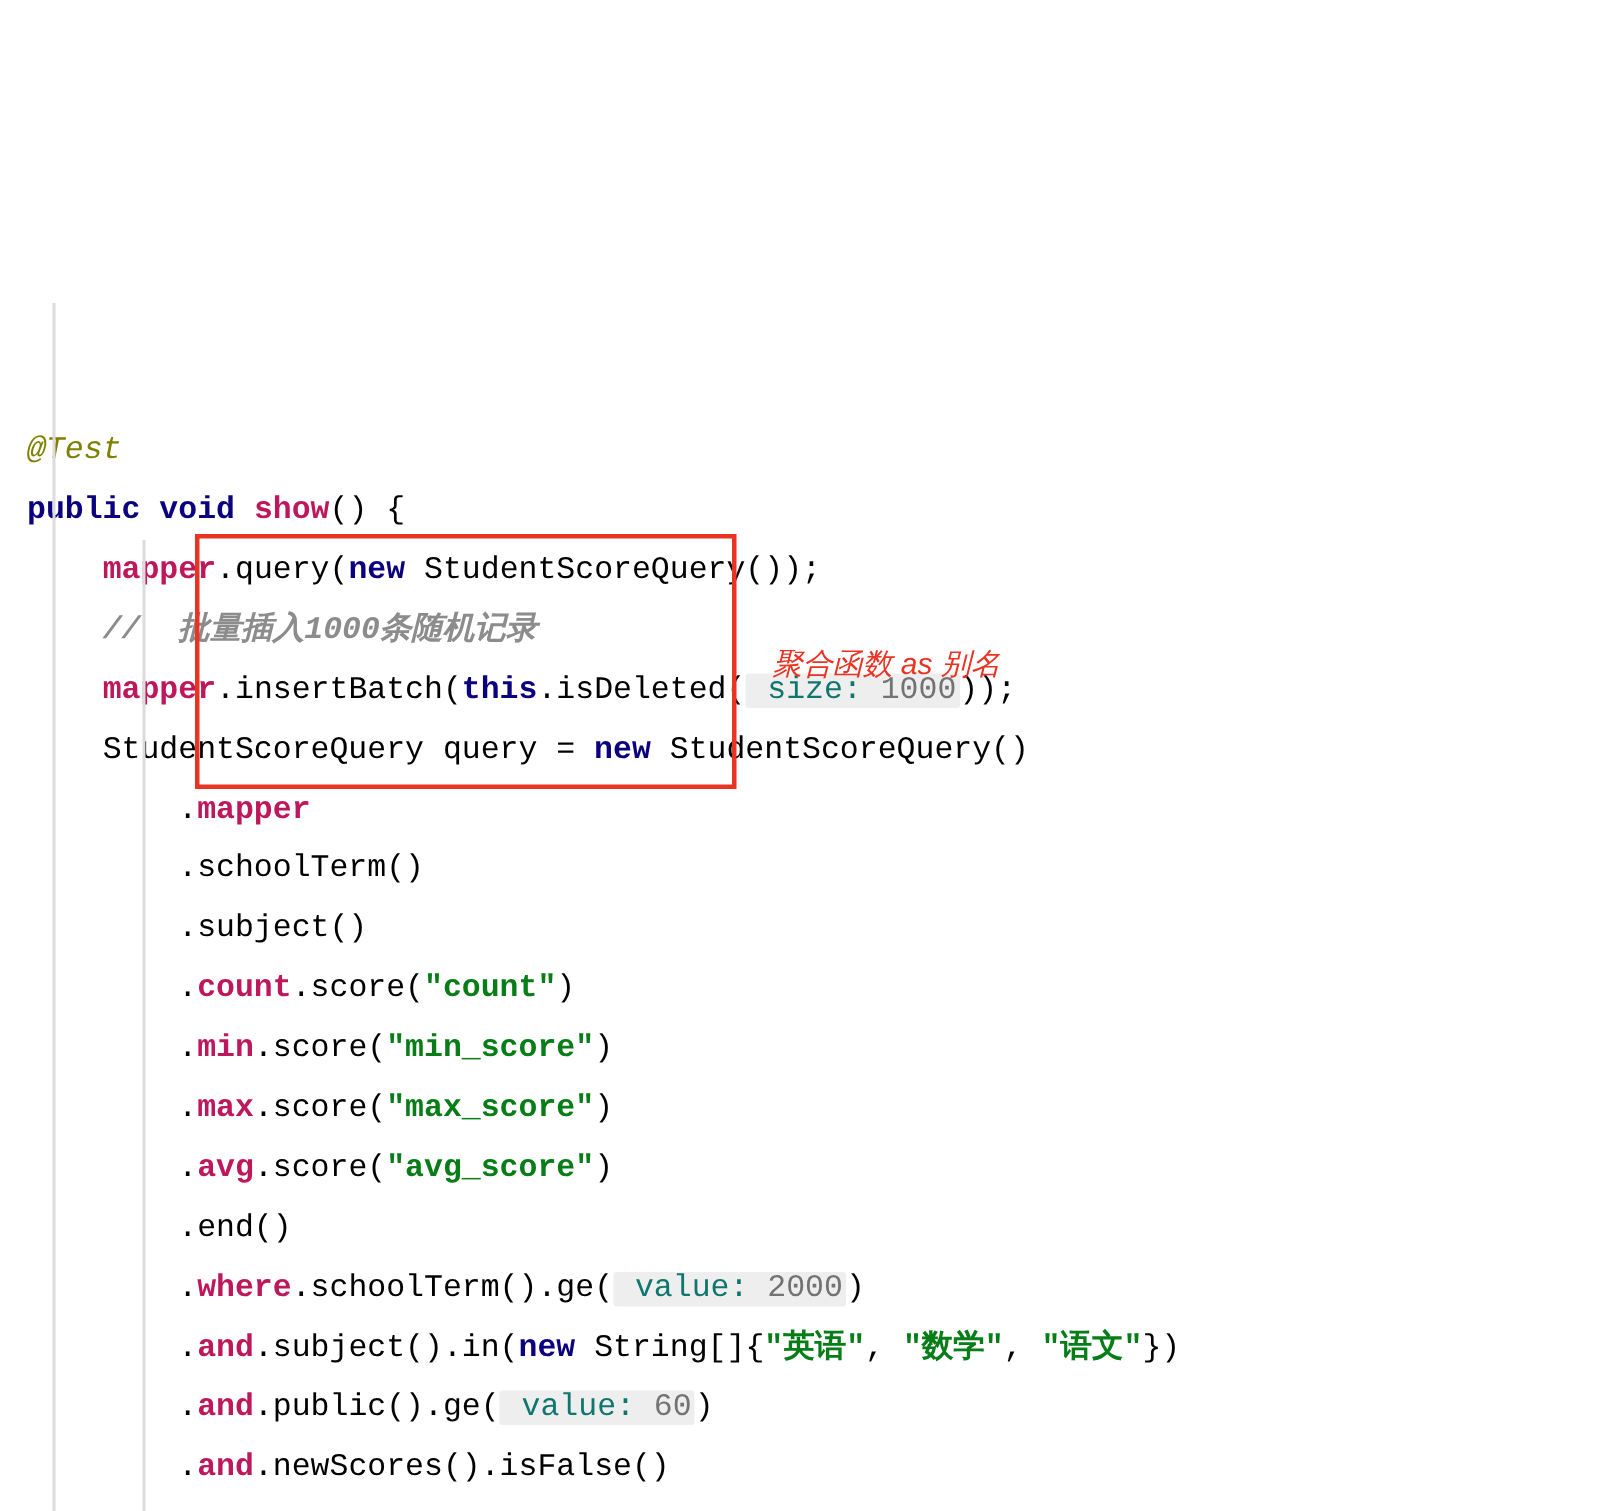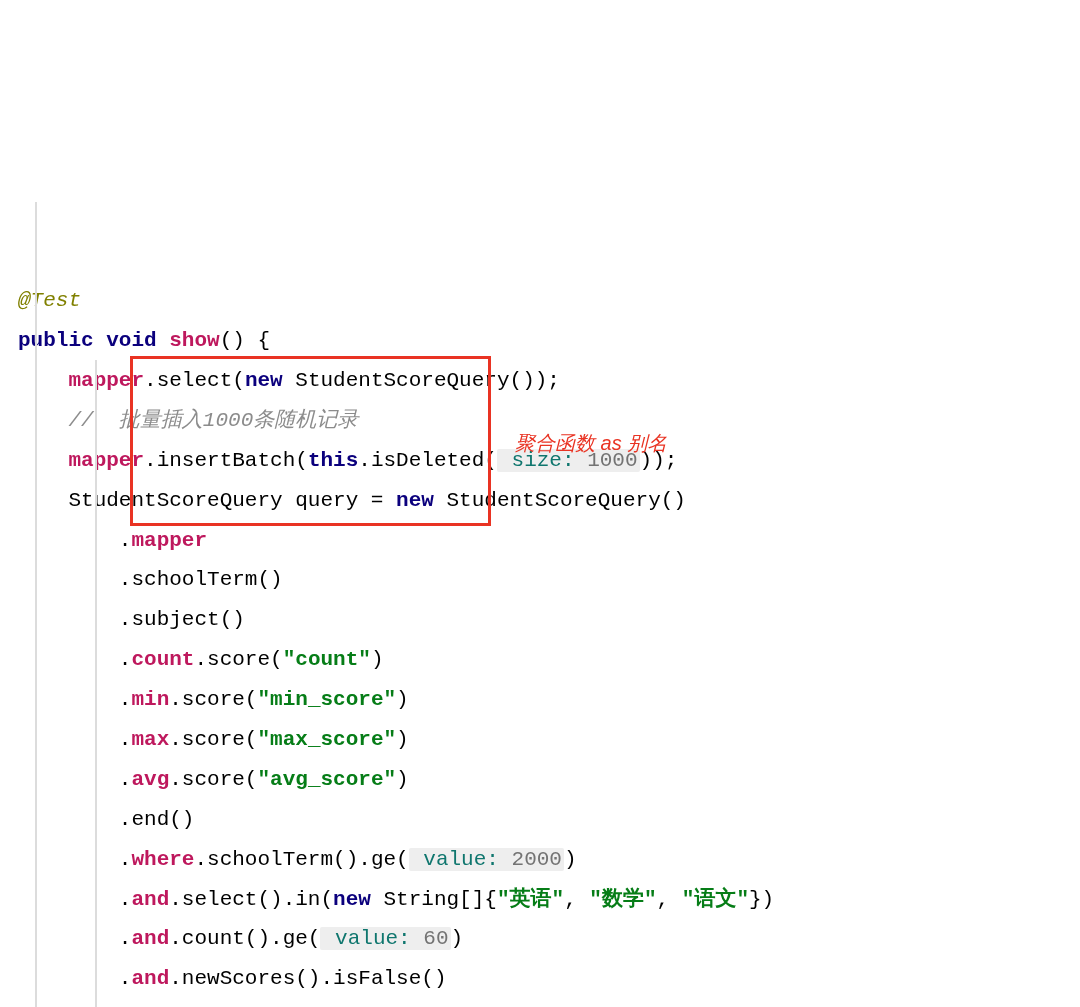--- a/index.html
+++ b/index.html
@@ -14,21 +14,21 @@
   position: relative;
 }
 .code-container {
   padding: 2px 0 2px 18px;
   position: relative;
 }
 .kw { color: #0b007d; font-weight: bold; }
 .ann { color: #808000; font-style: italic; }
 .method-bold { color: #be185d; font-weight: bold; }
 .str { color: #067d17; font-weight: bold; }
-.cmt { color: #8c8c8c; font-style: italic; }
+.cmt { color: #8c8c8c; font-style: italic; font-weight: bold; }
 .num { color: #737373; }
 .hint-box {
   background: #eeeeee;
   padding: 0 2px;
   border-radius: 2px;
 }
 .hint-label { color: #0f766e; }
 .red-box {
   position: absolute;
   border: 3px solid #e93323;
@@ -53,35 +53,35 @@
 </head>
 <body>
 
 
 
 <div class="code-container">
 <div class="gutter-line" style="top:42px; height:918px;"></div>
 <div class="gutter-line l2" style="top:200px; height:680px;"></div>
 <span class="ann">@Test</span>
 <span class="kw">public</span> <span class="kw">void</span> <span class="method-bold">show</span><span>() {</span>
-    <span class="method-bold">mapper</span><span>.select(</span><span class="kw">new</span><span> StudentScoreQuery());</span>
+    <span class="method-bold">mapper</span><span>.query(</span><span class="kw">new</span><span> StudentScoreQuery());</span>
     <span class="cmt">//  批量插入1000条随机记录</span>
     <span class="method-bold">mapper</span><span>.insertBatch(</span><span class="kw">this</span><span>.isDeleted(</span><span class="hint-box"><span class="hint-label"> size: </span><span class="num">1000</span></span><span>));</span>
     <span>StudentScoreQuery query = </span><span class="kw">new</span><span> StudentScoreQuery()</span>
         <span>.</span><span class="method-bold">mapper</span>
         <span>.schoolTerm()</span>
         <span>.subject()</span>
         <span>.</span><span class="method-bold">count</span><span>.score(</span><span class="str">"count"</span><span>)</span>
         <span>.</span><span class="method-bold">min</span><span>.score(</span><span class="str">"min_score"</span><span>)</span>
         <span>.</span><span class="method-bold">max</span><span>.score(</span><span class="str">"max_score"</span><span>)</span>
         <span>.</span><span class="method-bold">avg</span><span>.score(</span><span class="str">"avg_score"</span><span>)</span>
         <span>.end()</span>
         <span>.</span><span class="method-bold">where</span><span>.schoolTerm().ge(</span><span class="hint-box"><span class="hint-label"> value: </span><span class="num">2000</span></span><span>)</span>
-        <span>.</span><span class="method-bold">and</span><span>.select().in(</span><span class="kw">new</span><span> String[]{</span><span class="str">"英语"</span>, <span class="str">"数学"</span>, <span class="str">"语文"</span><span>})</span>
-        <span>.</span><span class="method-bold">and</span><span>.count().ge(</span><span class="hint-box"><span class="hint-label"> value: </span><span class="num">60</span></span><span>)</span>
+        <span>.</span><span class="method-bold">and</span><span>.subject().in(</span><span class="kw">new</span><span> String[]{</span><span class="str">"英语"</span>, <span class="str">"数学"</span>, <span class="str">"语文"</span><span>})</span>
+        <span>.</span><span class="method-bold">and</span><span>.public().ge(</span><span class="hint-box"><span class="hint-label"> value: </span><span class="num">60</span></span><span>)</span>
         <span>.</span><span class="method-bold">and</span><span>.newScores().isFalse()</span>
         
 
         
         
     
     
 
 </div>
 

